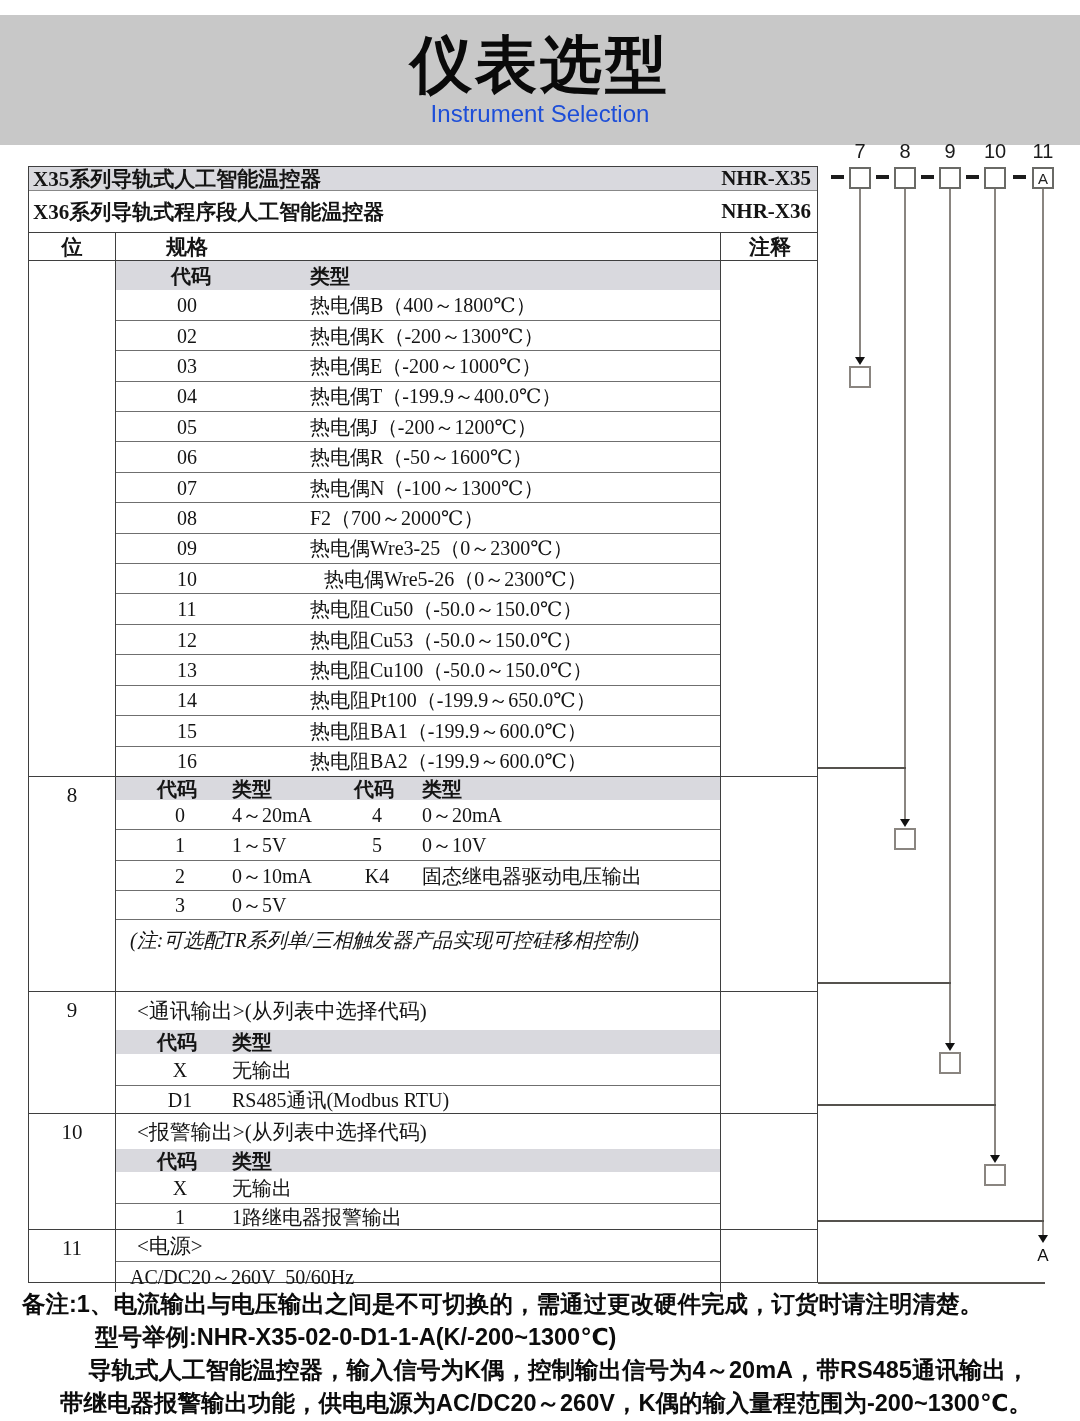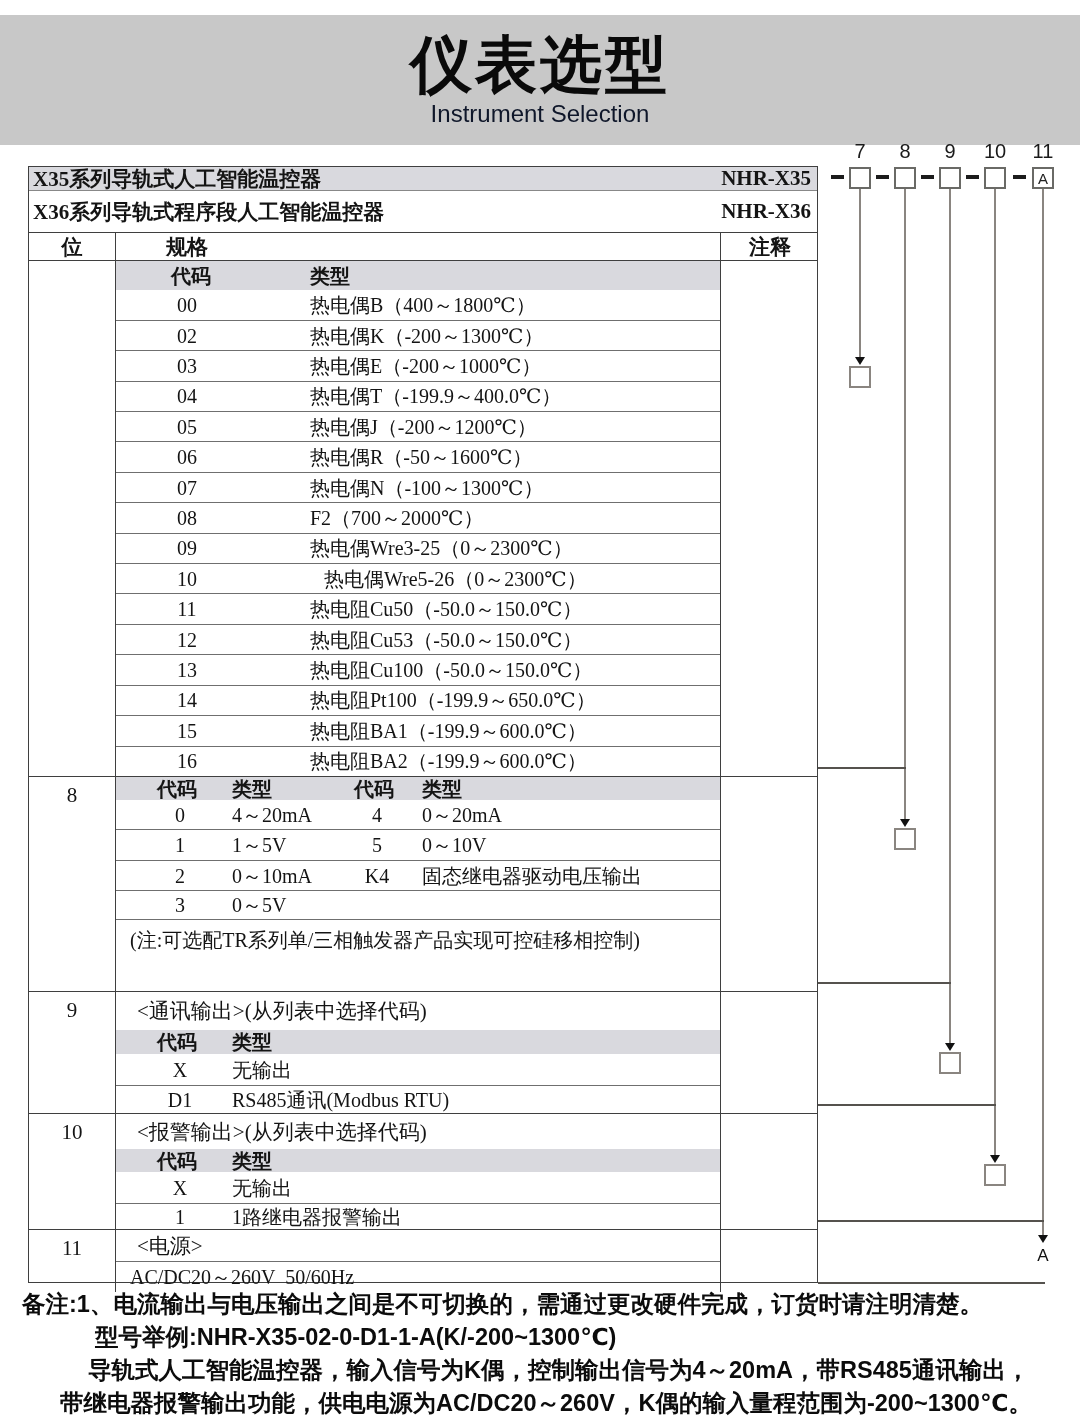--- a/index.html
+++ b/index.html
@@ -8,21 +8,21 @@
   }
   *{box-sizing:border-box;margin:0;padding:0;}
   body{background:#ffffff;}
   .page{position:relative;width:1080px;height:1421px;background:#fff;overflow:hidden;
         font-family:"Liberation Serif","DejaVu Serif",serif;color:var(--ink);}
   
   .banner{position:absolute;left:0;top:15px;width:1080px;height:130px;background:var(--banner-bg);
           display:flex;flex-direction:column;align-items:center;justify-content:center;
           font-family:"Liberation Sans","DejaVu Sans",sans-serif;}
   .banner-title{font-size:62px;font-weight:900;letter-spacing:3px;color:#0a0a0a;line-height:1.05;}
-  .banner-subtitle{font-size:24px;color:#0f172a;margin-top:2px;}
+  .banner-subtitle{font-size:24px;color:#1d4ed8;margin-top:2px;}
   
   .tbl{position:absolute;left:28px;top:166px;width:790px;height:1117px;
        border:1px solid var(--bd-dark);}
   .prod-row{height:24px;display:flex;align-items:center;justify-content:space-between;
             padding:0 6px 0 4px;font-weight:bold;font-size:21px;border-bottom:1px solid #888;}
   .prod-row.gray{background:var(--band-bg);}
   .prod-row.second{height:42px;border-bottom:1px solid var(--bd-dark);}
   .hdr-row{height:28px;display:grid;grid-template-columns:86px 606px 98px;
            border-bottom:1px solid var(--bd-dark);font-weight:bold;font-size:21px;}
   .hdr-row .c1{display:flex;align-items:center;justify-content:center;}
@@ -115,21 +115,21 @@
           <div class="note-cell"></div>
         </div>
         <div class="section" style="height: 215px;">
           <div class="pos-cell">8</div>
           <div class="mid-cell">
             <div class="srow gray-hdr" style="height: 23px;"><span class="abs" style="left: 41px;">代码</span><span class="abs" style="left: 116px;">类型</span><span class="abs" style="left: 238px;">代码</span><span class="abs" style="left: 306px;">类型</span></div>
             <div class="srow " style="height: 29px;"><span class="abs code-c" style="left: 0px; width: 128px;">0</span><span class="abs" style="left: 116px;">4～20mA</span><span class="abs code-c" style="left: 196px; width: 130px;">4</span><span class="abs" style="left: 306px;">0～20mA</span></div>
             <div class="srow bordered" style="height: 31px;"><span class="abs code-c" style="left: 0px; width: 128px;">1</span><span class="abs" style="left: 116px;">1～5V</span><span class="abs code-c" style="left: 196px; width: 130px;">5</span><span class="abs" style="left: 306px;">0～10V</span></div>
             <div class="srow bordered" style="height: 30px;"><span class="abs code-c" style="left: 0px; width: 128px;">2</span><span class="abs" style="left: 116px;">0～10mA</span><span class="abs code-c" style="left: 196px; width: 130px;">K4</span><span class="abs" style="left: 306px;">固态继电器驱动电压输出</span></div>
             <div class="srow bordered" style="height: 29px;"><span class="abs code-c" style="left: 0px; width: 128px;">3</span><span class="abs" style="left: 116px;">0～5V</span></div>
-            <div class="srow bordered note-row" style="height: 41px;">(注:可选配TR系列单/三相触发器产品实现可控硅移相控制)</div>
+            <div class="srow bordered note-row" style="height: 41px; font-style: italic;">(注:可选配TR系列单/三相触发器产品实现可控硅移相控制)</div>
           </div>
           <div class="note-cell"></div>
         </div>
         <div class="section" style="height: 122px;">
           <div class="pos-cell">9</div>
           <div class="mid-cell">
             <div class="srow title-row" style="height: 38px;">&lt;通讯输出&gt;(从列表中选择代码)</div>
             <div class="srow gray-hdr" style="height: 24px;"><span class="abs" style="left: 41px;">代码</span><span class="abs" style="left: 116px;">类型</span></div>
             <div class="srow " style="height: 31px;"><span class="abs code-c" style="left: 0px; width: 128px;">X</span><span class="abs" style="left: 116px;">无输出</span></div>
             <div class="srow bordered" style="height: 29px;"><span class="abs code-c" style="left: 0px; width: 128px;">D1</span><span class="abs" style="left: 116px;">RS485通讯(Modbus RTU)</span></div>

